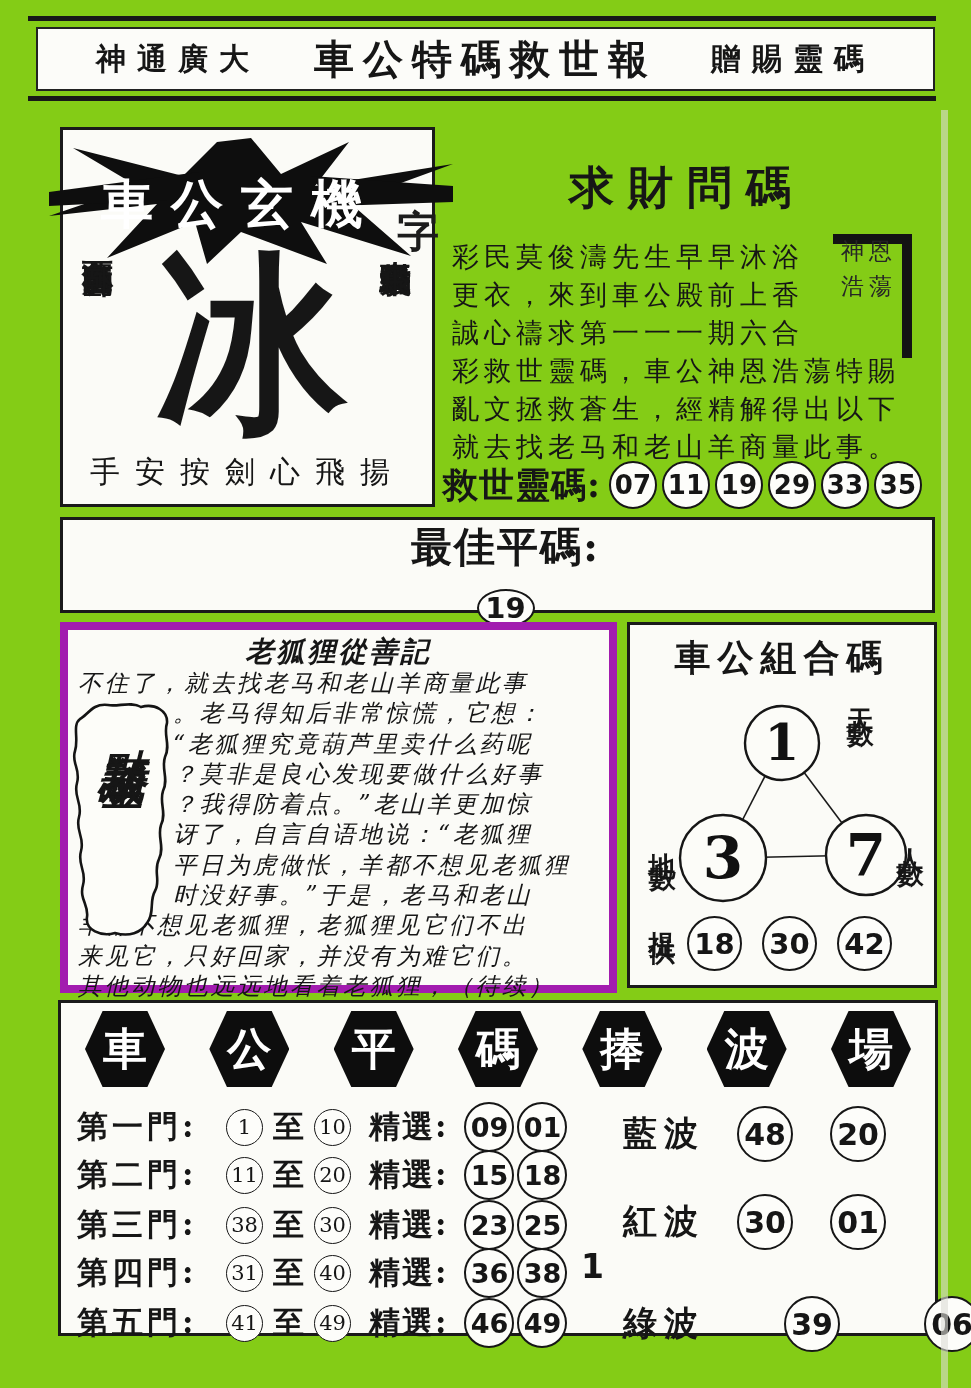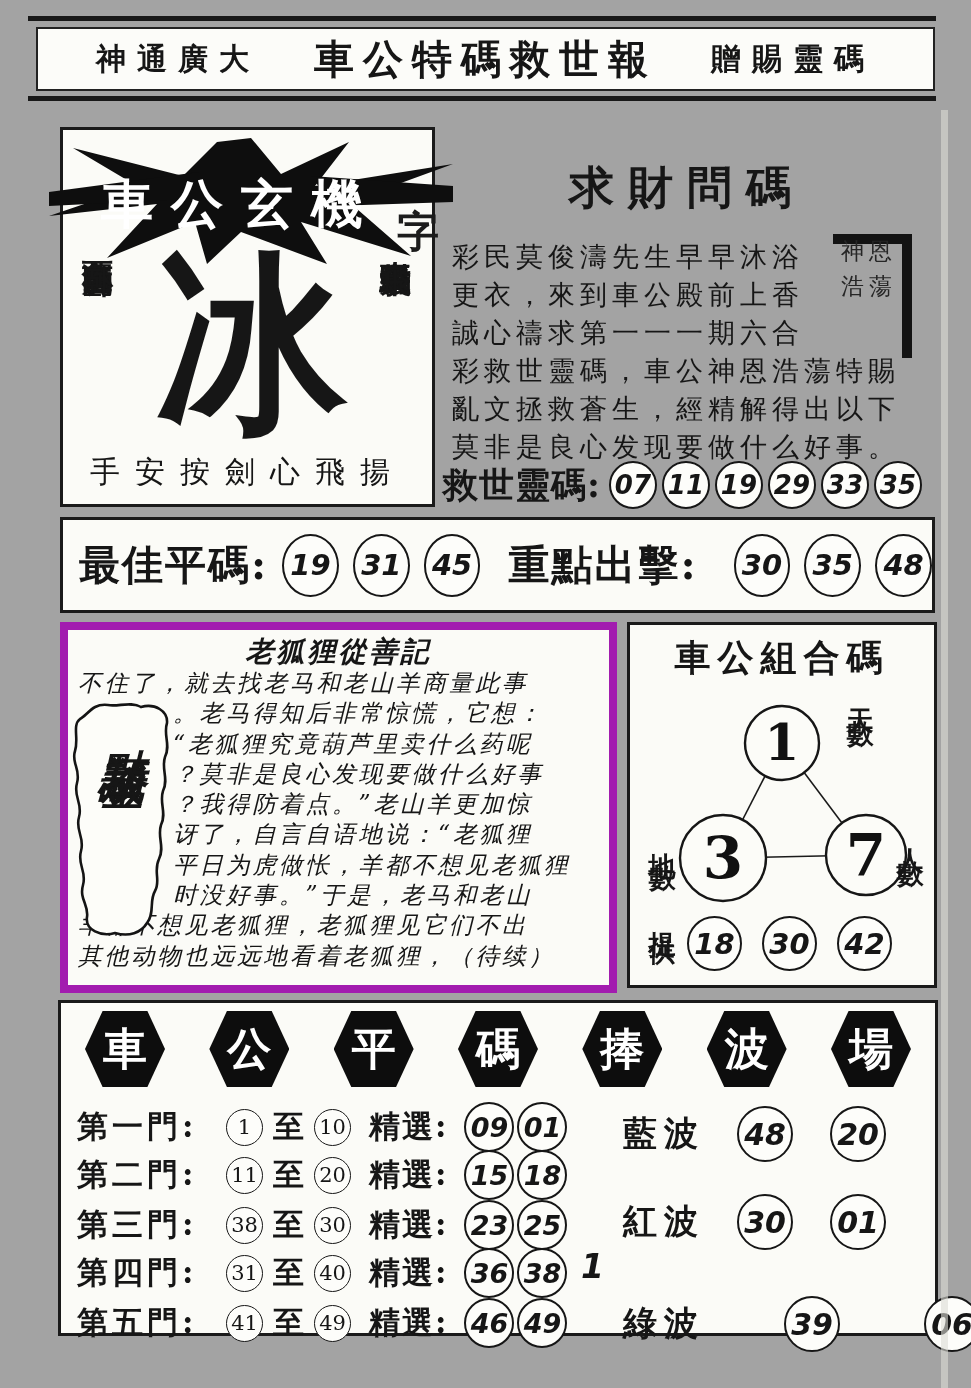--- a/index.html
+++ b/index.html
@@ -1,23 +1,23 @@
 <!DOCTYPE html>
 <html><head>
 <meta charset="utf-8">
 <style>
   html,body{margin:0;padding:0;}
   body{background:#e9e9e5;}
   #page{
     position:relative;width:971px;height:1388px;margin:0 auto;
-    background:#a3a3a3;overflow:hidden;color:#161616;
+    background:#84cc16;overflow:hidden;color:#161616;
     font-family:"DejaVu Serif","Liberation Serif",serif;
   }
   .abs{position:absolute;}
-  .num{font-family:"DejaVu Sans","Liberation Sans",sans-serif;font-style:italic;}
+  .num{font-family:"DejaVu Sans","Liberation Sans",sans-serif;}
   .vtext{writing-mode:vertical-rl;text-orientation:upright;}
   
   .rule{background:#181818;}
   
   #header-box{left:36px;top:27px;width:899px;height:64px;border:2px solid #222;background:#fcfcf9;
     display:flex;align-items:center;justify-content:space-between;box-sizing:border-box;padding:0 58px;}
   .hdr-side{font-size:30px;font-weight:700;letter-spacing:11px;white-space:nowrap;}
   #hdr-title{font-size:40px;font-weight:700;letter-spacing:9px;white-space:nowrap;}
   
   #mystery-box{left:60px;top:127px;width:375px;height:380px;border:3px solid #1a1a1a;box-sizing:border-box;background:#fbfbf7;}
@@ -43,21 +43,21 @@
   .c-band{width:58px;height:63px;border-width:2px;font-size:29px;}
   .c-sm{width:37px;height:37px;border-width:1.8px;font-size:21px;font-weight:400;font-family:"DejaVu Serif","Liberation Serif",serif;}
   .c-pick{width:50px;height:50px;font-size:27px;}
   .c-wave{width:56px;height:56px;font-size:30px;}
   .c-combo{width:55px;height:55px;font-size:29px;}
   
   #salvation-row{left:443px;top:458px;height:54px;display:flex;align-items:center;gap:5px;}
   #salvation-label{font-size:35px;font-weight:700;letter-spacing:1px;margin-right:3px;white-space:nowrap;}
   
   #band-box{left:60px;top:517px;width:875px;height:96px;border:3px solid #1a1a1a;box-sizing:border-box;background:#fbfbf7;
-    display:flex;align-items:center;padding-left:16px;gap:14px;}
+    display:flex;align-items:center;padding-left:16px;gap:14px;flex-direction:column;}
   .band-label{font-size:41px;font-weight:700;letter-spacing:2px;white-space:nowrap;}
   
   #story-box{left:60px;top:622px;width:557px;height:371px;border:8px solid #a21caf;box-sizing:border-box;background:#fbfbf7;font-style:italic;}
   #story-title{text-align:center;margin-top:3px;font-size:28px;font-weight:700;letter-spacing:3px;}
   #story-lines{position:absolute;left:10px;top:38px;right:2px;}
   .s-line{font-size:23.5px;line-height:30.3px;letter-spacing:3px;white-space:nowrap;}
   .s-indent{padding-left:95px;}
   #story-blob{left:2px;top:70px;width:104px;height:240px;}
   #blob-text{position:absolute;left:50%;top:14px;transform:translateX(-50%);font-size:45px;font-weight:700;letter-spacing:5px;}
   
@@ -116,21 +116,21 @@
     <div class="abs" id="bottom-couplet">手安按劍心飛揚</div>
   </div>
 
   <div class="abs" id="fortune-title">求財問碼</div>
   <div class="abs" id="fortune-par">
     <div class="f-line">彩民莫俊濤先生早早沐浴</div>
     <div class="f-line">更衣，來到車公殿前上香</div>
     <div class="f-line">誠心禱求第一一一期六合</div>
     <div class="f-line">彩救世靈碼，車公神恩浩蕩特賜</div>
     <div class="f-line">亂文拯救蒼生，經精解得出以下</div>
-    <div class="f-line">莫非是良心发现要做什么好事。</div>
+    <div class="f-line">就去找老马和老山羊商量此事。</div>
   </div>
   <div class="abs" id="grace-seal">
     <div id="seal-top"></div>
     <div id="seal-right"></div>
     <div id="seal-text">
       <div class="seal-row">神恩</div>
       <div class="seal-row">浩蕩</div>
     </div>
   </div>
 
@@ -160,20 +160,21 @@
     <div id="story-lines">
       <div class="s-line">不住了，就去找老马和老山羊商量此事</div>
       <div class="s-line s-indent">。老马得知后非常惊慌，它想：</div>
       <div class="s-line s-indent">“老狐狸究竟葫芦里卖什么药呢</div>
       <div class="s-line s-indent">？莫非是良心发现要做什么好事</div>
       <div class="s-line s-indent">？我得防着点。”老山羊更加惊</div>
       <div class="s-line s-indent">讶了，自言自语地说：“老狐狸</div>
       <div class="s-line s-indent">平日为虎做怅，羊都不想见老狐狸</div>
       <div class="s-line s-indent">时没好事。”于是，老马和老山</div>
       <div class="s-line">羊都不想见老狐狸，老狐狸见它们不出</div>
+      <div class="s-line">来见它，只好回家，并没有为难它们。</div>
       <div class="s-line">其他动物也远远地看着老狐狸，（待续）</div>
     </div>
     <div class="abs" id="story-blob">
       <svg width="104" height="240" viewBox="0 0 104 240">
         <path d="M38,5 C22,3 18,15 10,19 C2,25 9,39 5,51 C1,63 11,69 7,83 C3,97 13,103 9,117 C5,131 15,137 11,151 C7,165 17,171 13,185 C9,199 19,205 17,217 C15,230 31,237 45,233 C59,237 71,233 77,223 C85,213 79,201 85,191 C91,181 83,171 89,159 C95,147 87,137 91,125 C97,113 89,103 93,91 C99,79 91,69 95,57 C101,45 93,35 97,23 C98,11 85,3 71,7 C61,1 48,7 38,5 Z" fill="#fdfdf9" stroke="#141414" stroke-width="2.6"></path>
       </svg>
       <div class="vtext" id="blob-text">點語成金</div>
     </div>
   </div>
 

